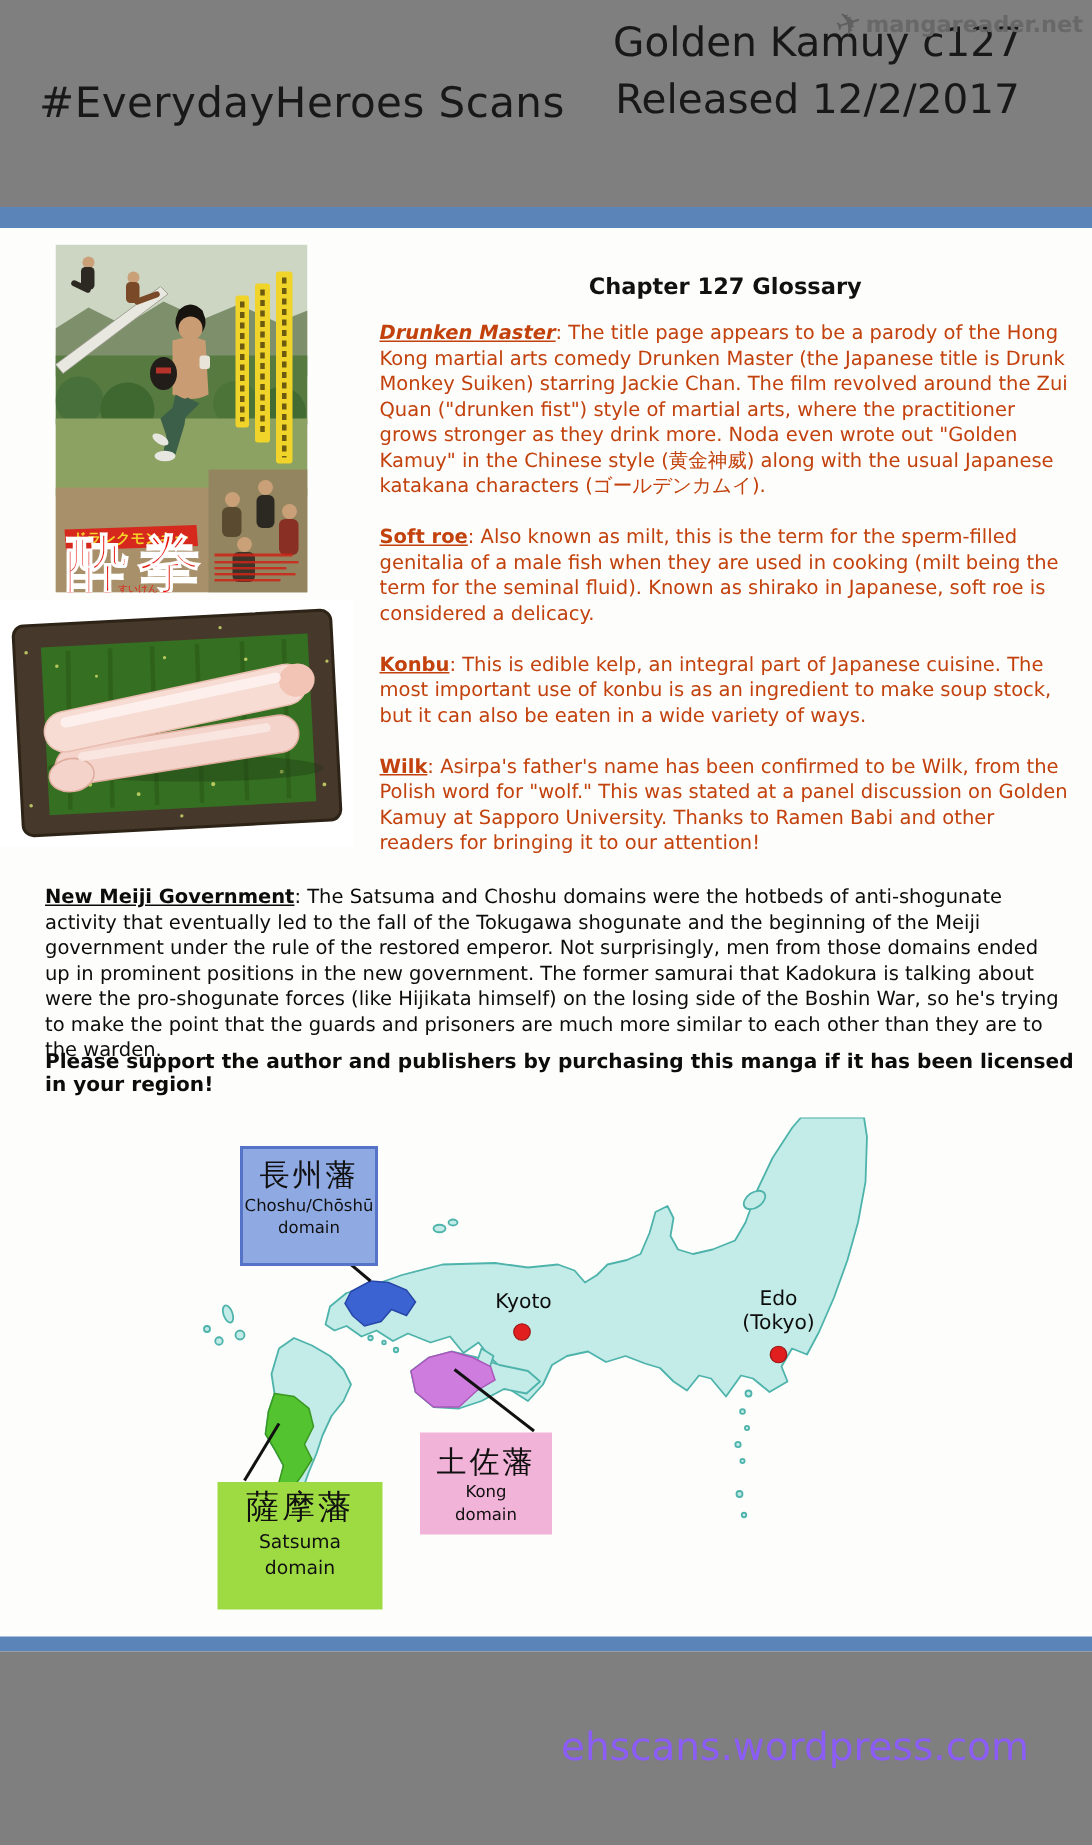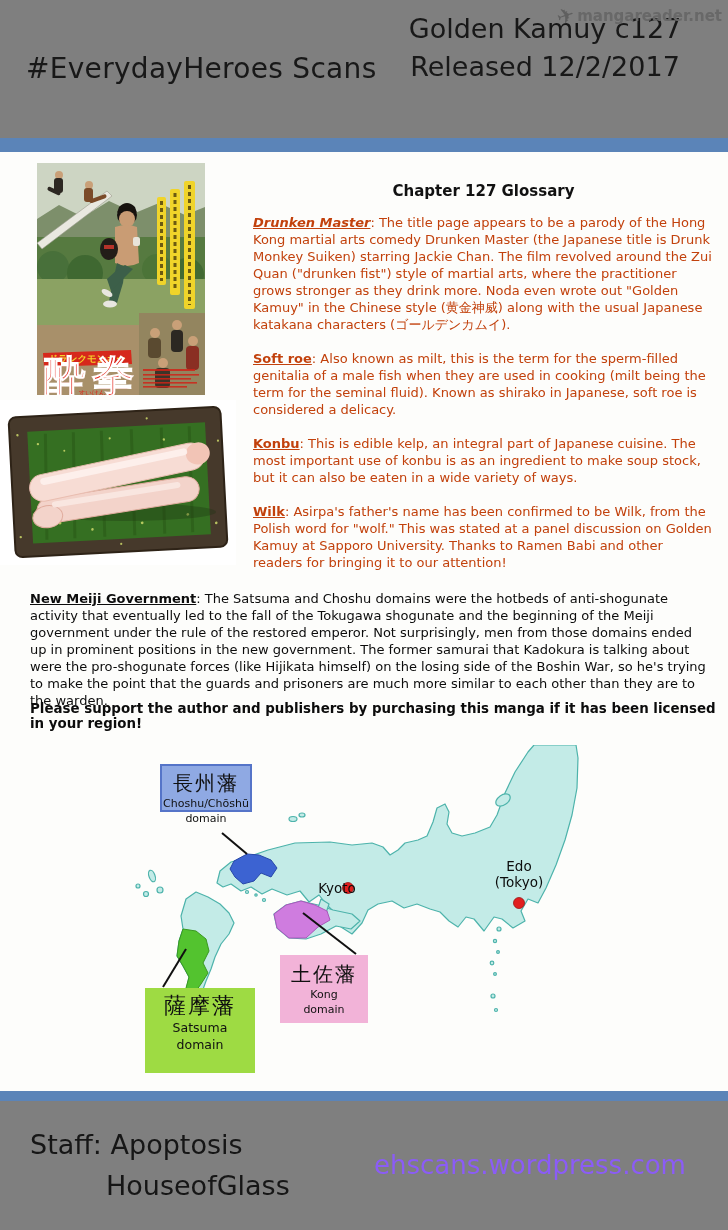--- a/index.html
+++ b/index.html
@@ -31,28 +31,28 @@
   .support{position:absolute;left:30px;top:701px;width:690px;font-size:13.4px;font-weight:bold;color:#0c0c0c;}
   
   .poster{position:absolute;left:37px;top:163px;width:168px;height:232px;}
   .roe{position:absolute;left:0px;top:400px;width:236px;height:165px;}
   
   .map{position:absolute;left:0;top:745px;width:728px;height:330px;}
   .map svg{position:absolute;left:0;top:0;}
   .map-box{position:absolute;text-align:center;color:#101010;}
   .map-box .kanji{font-size:20px;line-height:26px;letter-spacing:2px;}
   .map-box .romaji{font-size:11px;line-height:15px;}
-  .choshu-box{left:160px;top:19px;width:92px;height:48px;background:#8fa9e3;border:2px solid #5574c8;
+  .choshu-box{left:160px;top:19px;width:92px;height:80px;background:#8fa9e3;border:2px solid #5574c8;
               box-sizing:border-box;padding-top:4px;}
   .tosa-box{left:280px;top:210px;width:88px;height:68px;background:#f2b3d8;padding-top:6px;box-sizing:border-box;}
   .satsuma-box{left:145px;top:243px;width:110px;height:85px;background:#9edb43;padding-top:5px;box-sizing:border-box;}
   .satsuma-box .kanji{font-size:22px;}
   .satsuma-box .romaji{font-size:12.5px;line-height:17px;}
   .city-label{position:absolute;text-align:center;font-size:13.5px;line-height:16px;color:#0c0c0c;}
-  .kyoto-label{left:304px;top:115px;width:66px;margin-top:20px;}
+  .kyoto-label{left:316px;top:115px;width:66px;}
   .edo-label{left:472px;top:113px;width:94px;}
 </style>
 </head>
 <body>
 
 <div class="page">
 
   <div class="band header">
     <div class="group-name">#EverydayHeroes Scans</div>
     <div class="release-block">
@@ -252,19 +252,15 @@
     </div>
     <div class="city-label kyoto-label">Kyoto</div>
     <div class="city-label edo-label">
       <div>Edo</div>
       <div>(Tokyo)</div>
     </div>
   </div>
 
   <div class="bluebar bar-bottom"></div>
   <div class="band footer"></div>
-  <div class="staff">
-    <div>Staff: Apoptosis</div>
-    <div class="indent">HouseofGlass</div>
-  </div>
   <div class="site">ehscans.wordpress.com</div>
 
 </div>
 
 </body></html>

